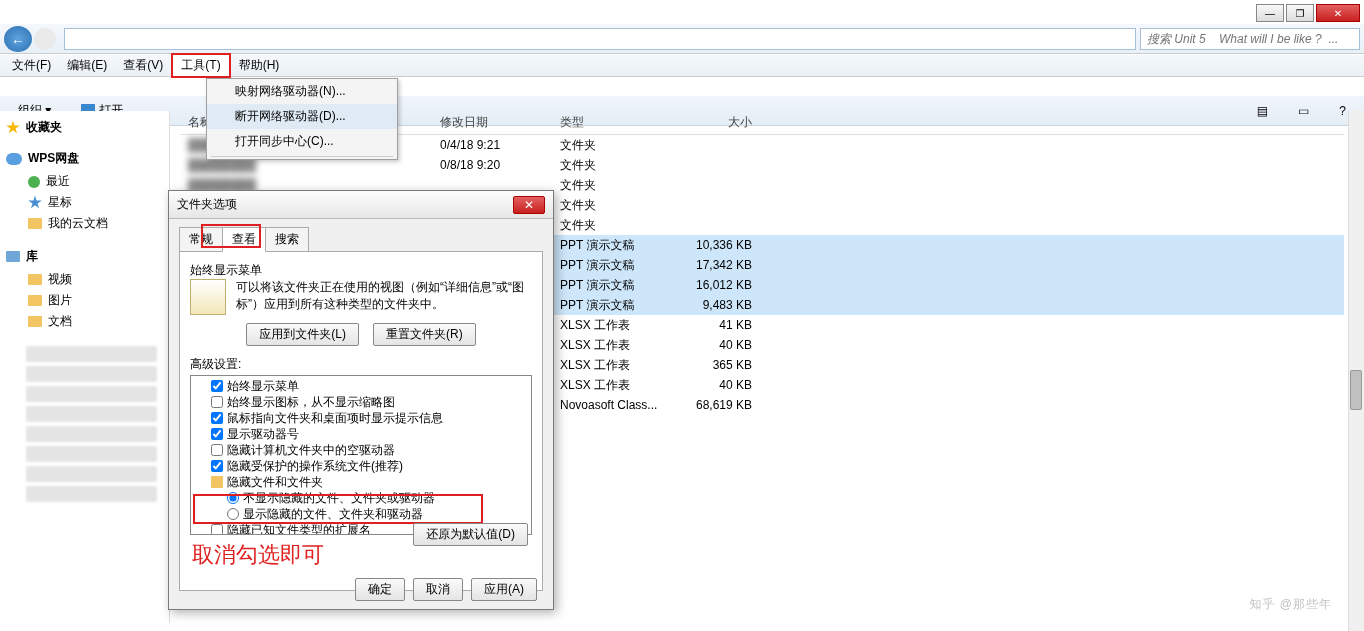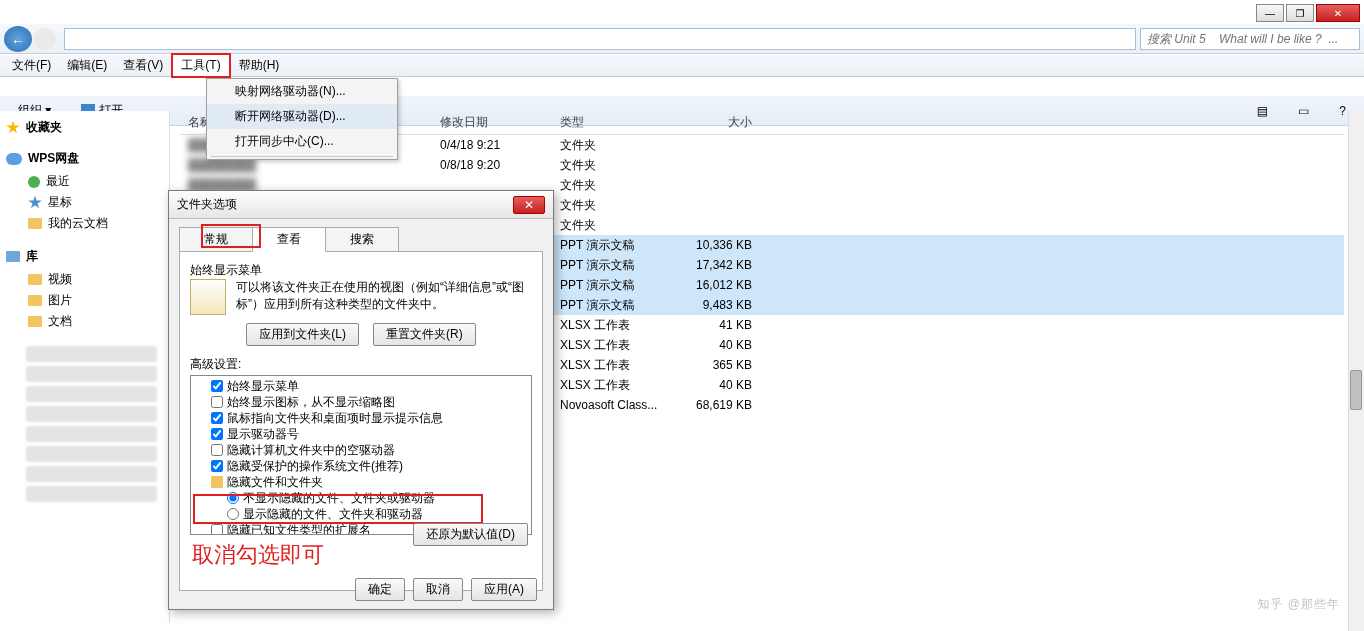--- a/index.html
+++ b/index.html
@@ -56,21 +56,21 @@
 .dd-item { padding: 4px 10px 4px 28px; position: relative; }
 .dd-item.hover { background: #e0eaf5; }
 .dd-item.annot { border: 2px solid #e02020; }
 .dd-sep { height: 1px; background: #ccc; margin: 2px 4px; }
 
 
 .dialog { position: absolute; top: 190px; left: 168px; width: 386px; height: 420px; background: #f0f0f0; border: 1px solid #7a7a7a; z-index: 20; box-shadow: 3px 3px 10px rgba(0,0,0,.3); }
 .dlg-title { height: 28px; background: linear-gradient(#fdfdfd,#e6e6e6); display: flex; align-items: center; padding: 0 8px; border-bottom: 1px solid #bbb; }
 .dlg-close { margin-left: auto; width: 32px; height: 18px; background: linear-gradient(#e36060,#c82020); color: #fff; display: flex; align-items: center; justify-content: center; border: 1px solid #a00; border-radius: 2px; }
 .dlg-tabs { display: flex; margin: 8px 10px 0 10px; position: relative; }
-.dlg-tab { padding: 3px 24px; border: 1px solid #aaa; background: #f4f4f4; margin-right: -1px; position: relative; }
+.dlg-tab { padding: 3px 9px; border: 1px solid #aaa; background: #f4f4f4; margin-right: -1px; position: relative; }
 .dlg-tab.active { background: #fff; border-bottom: 1px solid #fff; z-index: 2; }
 .tabs-annot { position: absolute; left: 22px; top: -3px; width: 60px; height: 24px; border: 2px solid #e02020; z-index: 3; }
 .dlg-body { border: 1px solid #aaa; margin: -1px 10px 10px 10px; background: #fff; height: 340px; padding: 10px; position: relative; }
 .view-row { display: flex; gap: 10px; align-items: flex-start; }
 .view-icon { width: 36px; height: 36px; background: linear-gradient(#fff,#f3e7b8); border: 1px solid #c0b070; }
 .view-text { flex: 1; font-size: 12px; line-height: 1.4; }
 .btn-row { display: flex; gap: 14px; justify-content: center; margin-top: 8px; }
 .wbtn { padding: 2px 12px; border: 1px solid #888; background: linear-gradient(#fafafa,#e4e4e4); border-radius: 2px; }
 .adv-label { margin-top: 10px; }
 .adv-list { border: 1px solid #888; height: 160px; margin-top: 2px; overflow: hidden; background: #fff; font-size: 12px; padding: 2px; position: relative; }
@@ -78,21 +78,21 @@
 .adv-item input[type=checkbox], .adv-item input[type=radio] { width: 12px; height: 12px; }
 .adv-item.indent1 { padding-left: 18px; }
 .adv-item.indent2 { padding-left: 34px; }
 .red-box { position: absolute; border: 2px solid #e02020; pointer-events: none; }
 .red-box.ext { left: 2px; top: 118px; width: 290px; height: 30px; }
 .red-text { color: #e02020; font-size: 22px; position: absolute; left: 12px; top: 288px; font-family: "SimSun", serif; }
 .dlg-footer { position: absolute; bottom: 8px; right: 16px; display: flex; gap: 8px; }
 .restore-btn { position: absolute; right: 14px; bottom: 44px; }
 
 
-.watermark { position: absolute; right: 24px; bottom: 18px; font-size: 30px; color: rgba(140,140,140,.55); font-weight: 500; letter-spacing: 1px; display: flex; align-items: center; gap: 10px; }
+.watermark { position: absolute; right: 32px; bottom: 18px; font-size: 30px; color: rgba(140,140,140,.55); font-weight: 500; letter-spacing: 1px; display: flex; align-items: center; gap: 10px; }
 .zh-logo { font-family: "SimHei"; }
 
 
 .scroll-hint { position: absolute; right: 0; top: 110px; bottom: 0; width: 16px; background: #f0f0f0; border-left: 1px solid #ddd; }
 .scroll-thumb { position: absolute; right: 2px; top: 260px; width: 12px; height: 40px; background: #c0c0c0; border: 1px solid #999; border-radius: 2px; }
 </style>
 </head>
 <body>
 
 <div class="win-controls">

